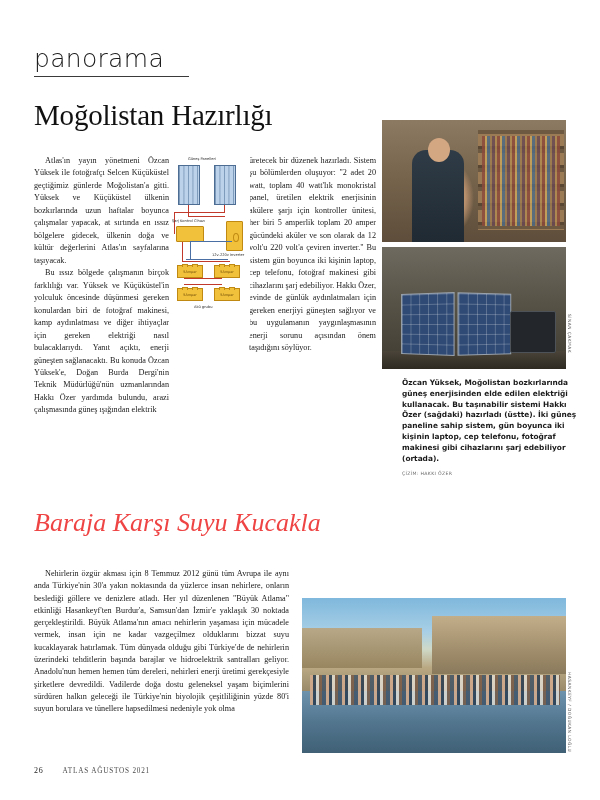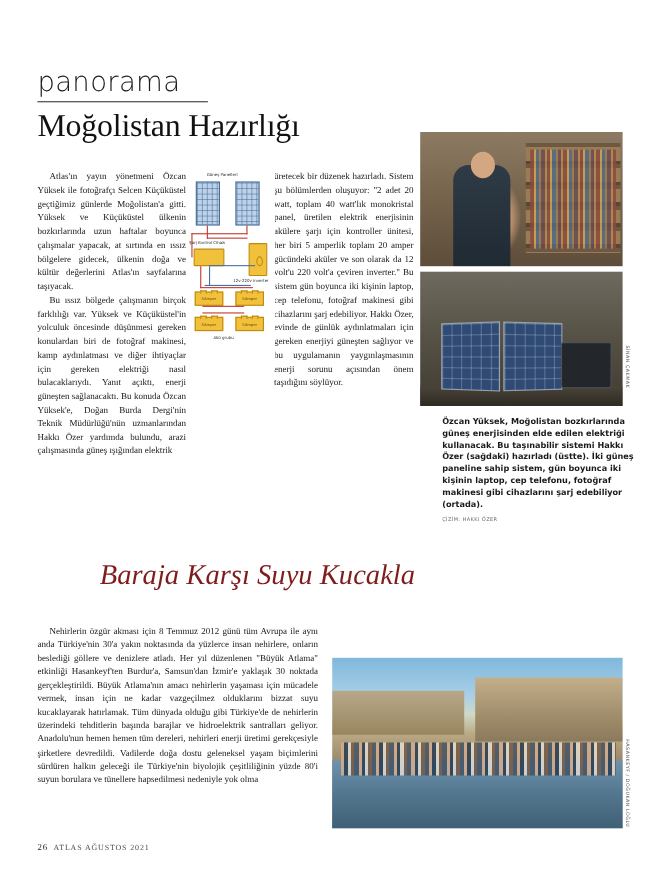--- a/index.html
+++ b/index.html
@@ -7,21 +7,21 @@
     width: 600px; height: 800px;
     background: #ffffff;
     font-family: "Liberation Serif", serif;
     position: relative;
     overflow: hidden;
   }
   .page { position: relative; width: 600px; height: 800px; padding: 0; }
 
   
   .section-head {
-    position: absolute; left: 34px; top: 46px; width: 160px; margin-top: 16px;
+    position: absolute; left: 34px; top: 46px; width: 160px;
   }
   .section-title {
     font-family: "DejaVu Sans", sans-serif;
     font-size: 25px; font-weight: 300; color: #1b1b1b;
     letter-spacing: 0.3px; line-height: 1;
   }
   .section-rule {
     border-bottom: 1.1px solid #3a3a3a;
     width: 155px; margin-top: 5px;
   }
@@ -165,21 +165,21 @@
     font-family: "DejaVu Sans", sans-serif;
     font-size: 4.6px; letter-spacing: 0.35px; color: #6a6a6a;
     font-weight: 400; margin-top: 6px;
   }
 
   
   .art2 { position: absolute; left: 34px; top: 505px; width: 400px; }
   .headline2 {
     font-family: "Liberation Serif", serif;
     font-style: italic; font-size: 26px; font-weight: 400;
-    color: #7f1d1d; line-height: 1.1; margin-top: 4px; text-align: center;
+    color: #ef4444; line-height: 1.1; margin-top: 4px;
   }
   .cols2 { position: absolute; left: 34px; top: 552px; width: 532px; height: 200px; }
   .c2a { position: absolute; left: 0; top: 0; width: 255px; font-size: 8.2px; line-height: 1.5; text-align: justify; color: #1a1a1a; margin-top: 16px; }
   .c2b { position: absolute; left: 268px; top: 0; width: 264px; font-size: 8.2px; line-height: 1.5; text-align: justify; color: #1a1a1a; }
   .c2a p, .c2b p { text-indent: 11px; }
 
   .ph3 {
     position: absolute; left: 302px; top: 598px; width: 264px; height: 155px;
     background: linear-gradient(180deg,
       #7fb8dc 0%, #a8cfe6 22%, #cfd9c8 33%,
@@ -203,21 +203,21 @@
       rgba(210,170,140,.9) 0 3px, rgba(40,60,80,.85) 3px 6px,
       rgba(230,225,215,.8) 6px 9px, rgba(120,90,70,.85) 9px 12px,
       rgba(60,80,100,.8) 12px 16px);
   }
 
   .footer {
     position: absolute; left: 34px; top: 766px;
     font-family: "Liberation Serif", serif;
     font-size: 7.2px; color: #4a4a4a; letter-spacing: 0.8px;
   }
-  .footer .pg { font-weight: normal; color: #222; font-size: 8px; margin-right: 5px; }
+  .footer .pg { font-weight: normal; color: #222; font-size: 8px; margin-right: 19px; }
 </style>
 </head>
 <body>
 
 <div class="page">
 
   <div class="section-head">
     <div class="section-title">panorama</div>
     <div class="section-rule"></div>
   </div>

